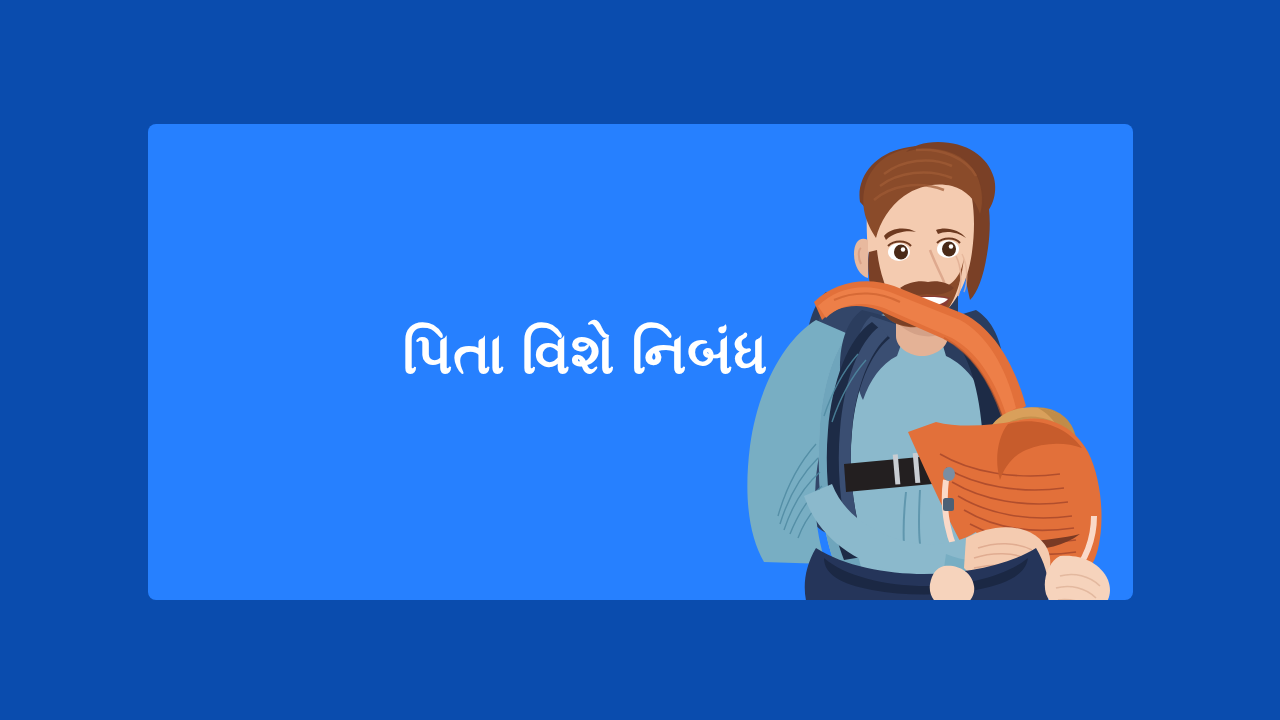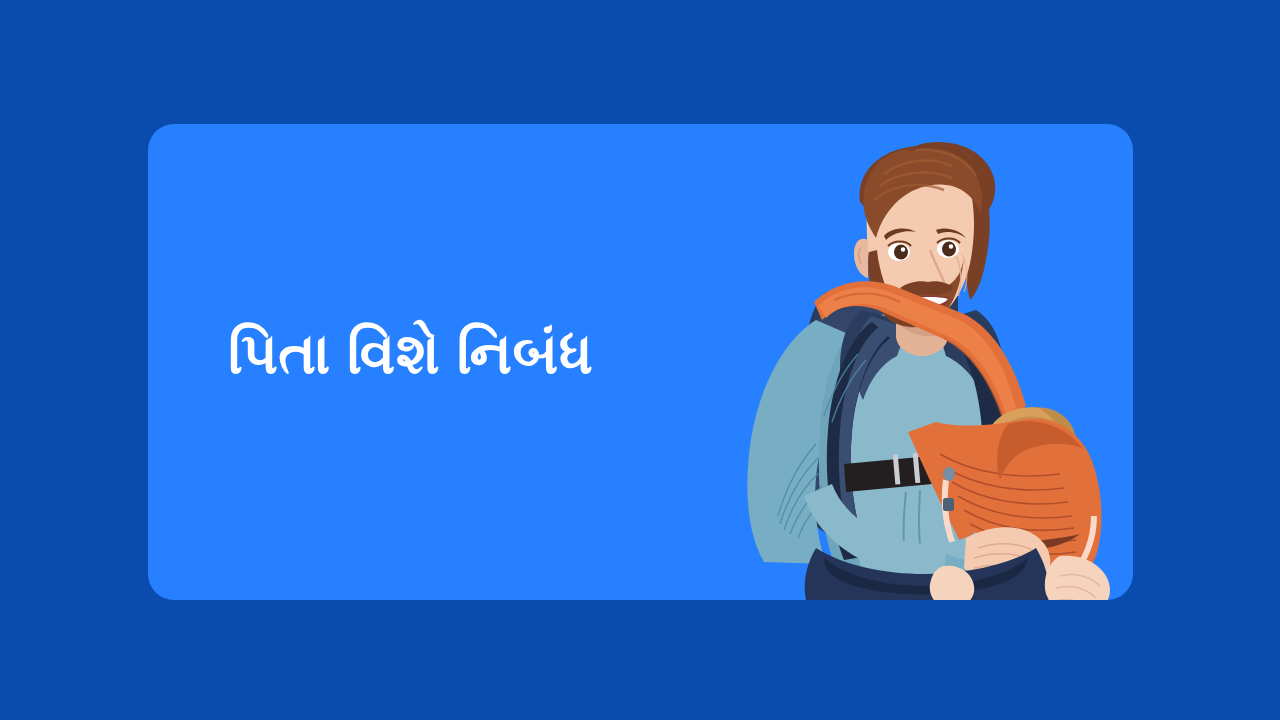--- a/index.html
+++ b/index.html
@@ -18,22 +18,23 @@
     height: 720px;
     background: #0A4CAE;
   }
   #card {
     position: absolute;
     left: 148px;
     top: 124px;
     width: 985px;
     height: 476px;
     background: #2680FF;
-    border-radius: 26px;
+    border-radius: 8px;
     overflow: hidden;
+    text-align: right;
   }
   #title {
     position: absolute;
     left: 80px;
     top: 196px;
     width: 540px;
     color: #FFFFFF;
     font-size: 57px;
     font-weight: bold;
     line-height: 1.18;

